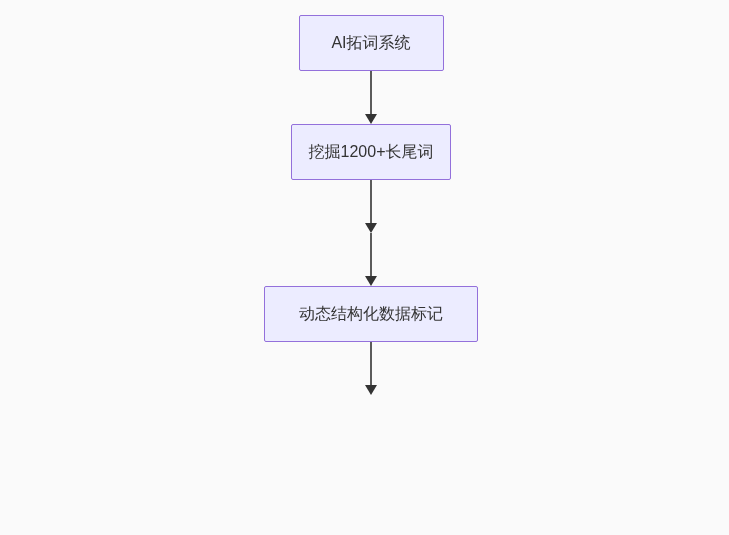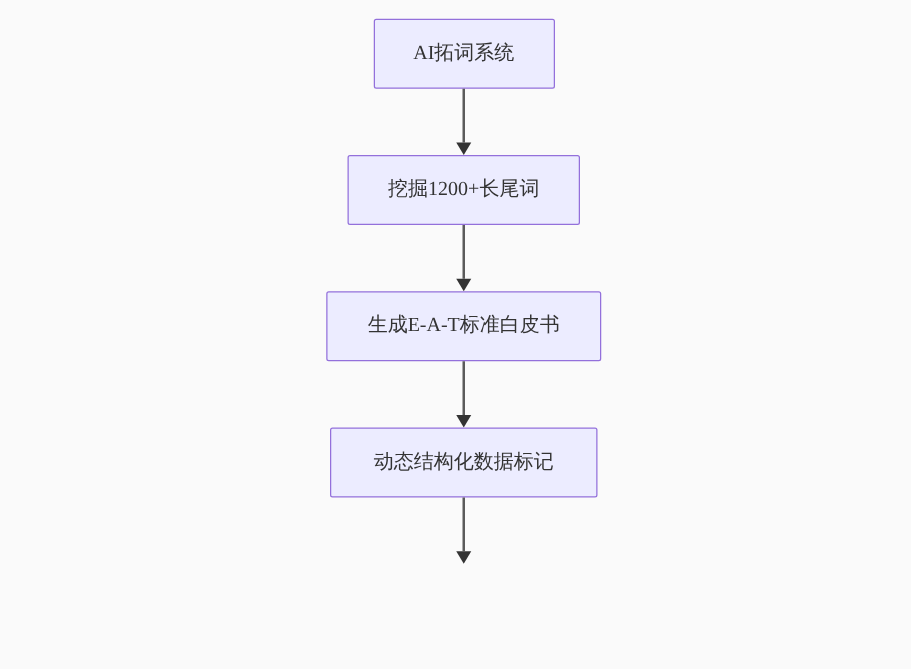--- a/index.html
+++ b/index.html
@@ -37,24 +37,23 @@
     background: var(--node-fill);
     border: 1px solid var(--node-border);
     border-radius: 2px;
     display: flex;
     align-items: center;
     justify-content: center;
     color: var(--text-color);
     font-size: 16px;
     line-height: 1;
     white-space: nowrap;
-    font-family: Liberation Serif, serif;
   }
   .node-1 { width: 145px; }
-  .node-2 { width: 186px; }
+  .node-2 { width: 160px; }
   .node-3 { width: 220px; }
   .node-4 { width: 214px; }
   .node-5 { width: 234px; height: 57px; }
   .arrow {
     height: 53px;
     display: flex;
     flex-direction: column;
     align-items: center;
   }
   .arrow .line {
@@ -87,23 +86,20 @@
 
     <div class="node node-2">
       <span>挖掘1200+长尾词</span>
     </div>
 
     <div class="arrow">
       <div class="line"></div>
       <div class="head"></div>
     </div>
 
-    <div class="node node-3">
-      <span>生成E-A-T标准白皮书</span>
-    </div>
 
     <div class="arrow">
       <div class="line"></div>
       <div class="head"></div>
     </div>
 
     <div class="node node-4">
       <span>动态结构化数据标记</span>
     </div>
 

